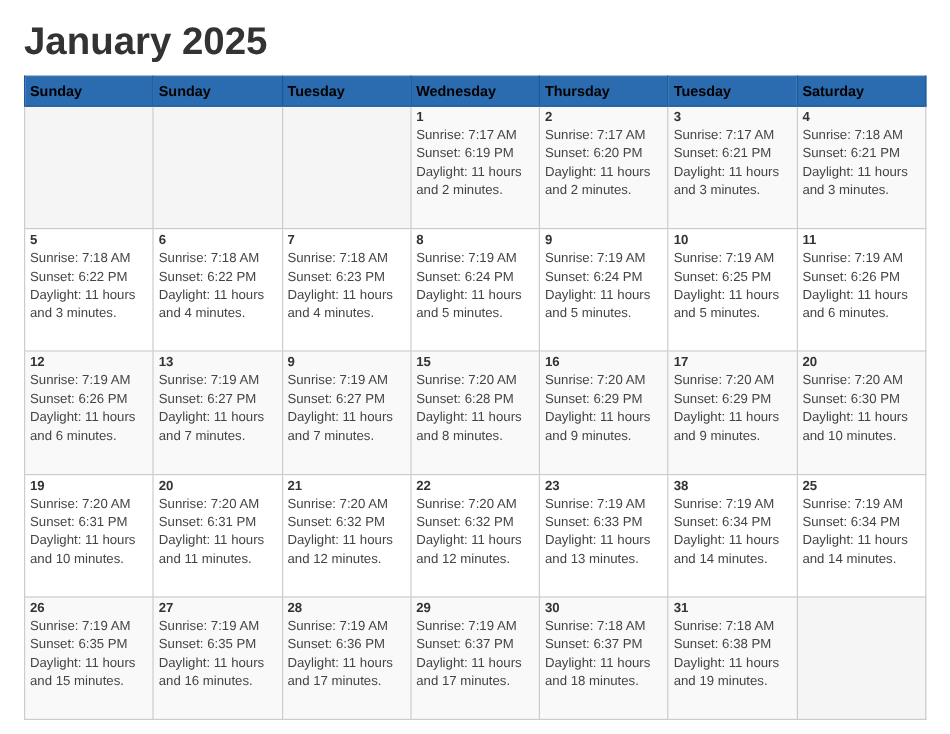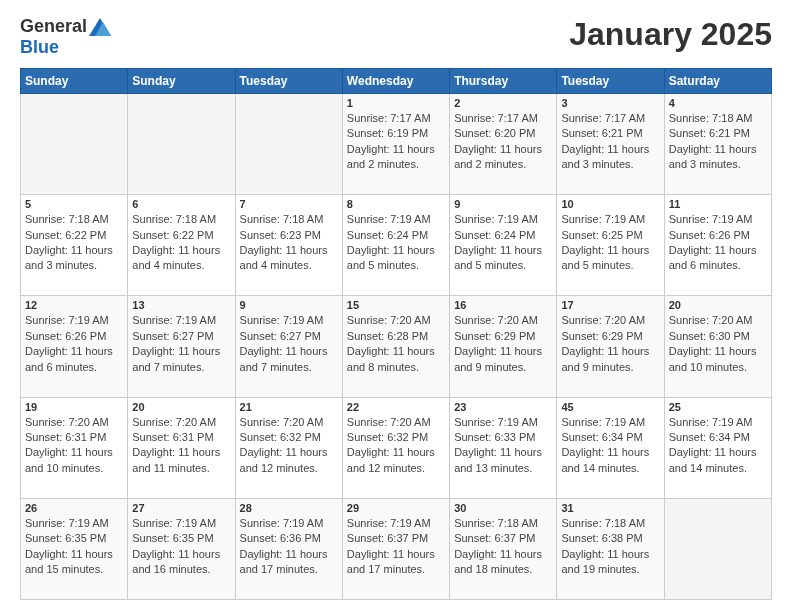--- a/index.html
+++ b/index.html
@@ -61,21 +61,21 @@
     }
     .calendar {
       flex: 1;
       border: 1px solid #ccc;
       border-collapse: collapse;
       width: 100%;
       table-layout: fixed;
     }
     .calendar thead tr th {
       background-color: #2b6cb0;
-      color: #ffffff;
+      color: #000000;
       font-size: 12px;
       font-weight: bold;
       padding: 5px 4px;
       text-align: left;
       border: 1px solid #1a5a9a;
     }
     .calendar tbody tr td {
       border: 1px solid #ccc;
       vertical-align: top;
       padding: 3px 4px;
@@ -103,32 +103,20 @@
     }
     .empty-cell {
       background: #f5f5f5 !important;
     }
   </style>
 </head>
 <body>
 
 <div class="page">
   <div class="header">
-    <div class="logo">
-      <div class="logo-text">
-        <span class="logo-general">General</span>
-        <svg class="logo-icon" viewBox="0 0 22 18" xmlns="http://www.w3.org/2000/svg">
-          <polygon points="0,18 11,0 22,18" fill="#1a6bbd"></polygon>
-          <polygon points="6,18 14,4 22,18" fill="#4a9fd4"></polygon>
-        </svg>
-      </div>
-      <div>
-        <span class="logo-blue">Blue</span>
-      </div>
-    </div>
     <div class="title-area">
       <div class="month-title">January 2025</div>
     </div>
   </div>
 
   <table class="calendar">
     <thead>
       <tr>
       <th>Sunday</th>
           <th>Sunday</th>
@@ -282,21 +270,21 @@
 Sunset: 6:32 PM
 Daylight: 11 hours and 12 minutes.</div>
           </td>
           <td>
             <span class="day-number">23</span>
             <div class="day-info" style="white-space: pre-line;">Sunrise: 7:19 AM
 Sunset: 6:33 PM
 Daylight: 11 hours and 13 minutes.</div>
           </td>
           <td>
-            <span class="day-number">45</span>
+            <span class="day-number">38</span>
             <div class="day-info" style="white-space: pre-line;">Sunrise: 7:19 AM
 Sunset: 6:34 PM
 Daylight: 11 hours and 14 minutes.</div>
           </td>
           <td>
             <span class="day-number">25</span>
             <div class="day-info" style="white-space: pre-line;">Sunrise: 7:19 AM
 Sunset: 6:34 PM
 Daylight: 11 hours and 14 minutes.</div>
           </td>

